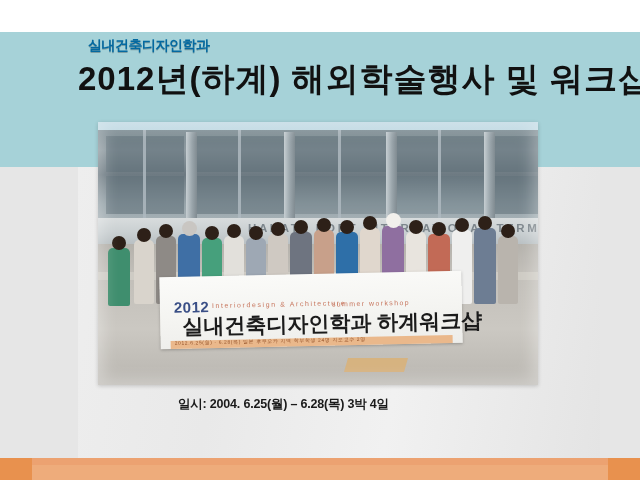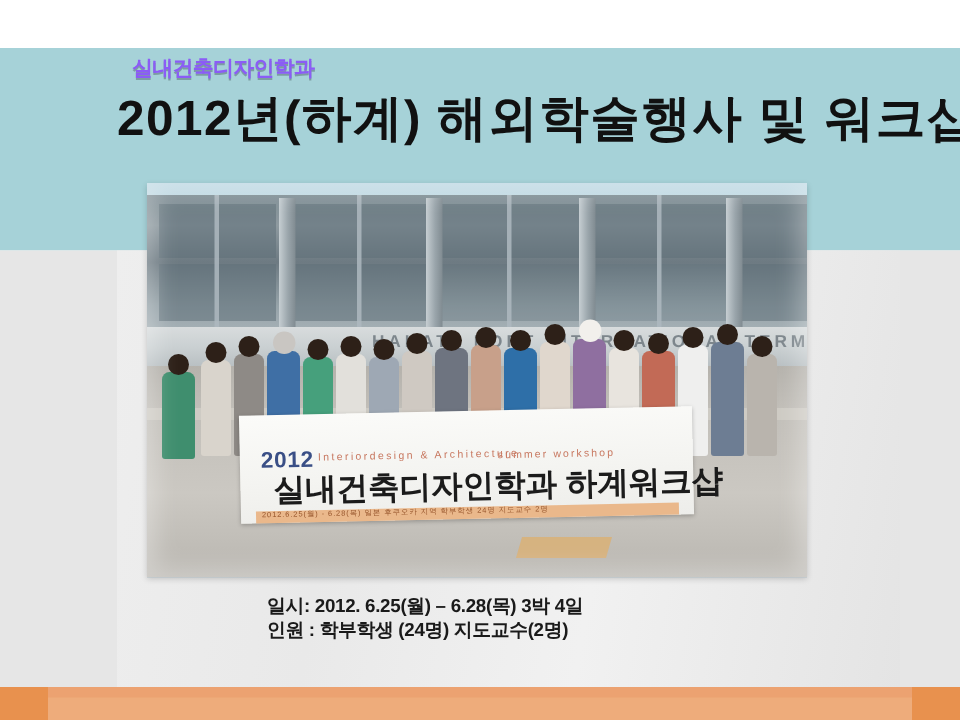--- a/index.html
+++ b/index.html
@@ -21,21 +21,21 @@
     background:linear-gradient(100deg,#eeeeee 0%,#e9e9e9 30%,#f1f1f1 62%,#e4e4e4 100%);}
   .band-orange{position:absolute;left:0;top:458px;width:640px;height:22px;background:#e8914e;}
   .band-orange-inner{position:absolute;left:32px;top:458px;width:576px;height:22px;
     background:#eeac7b;}
   .band-orange-inner2{position:absolute;left:32px;top:458px;width:576px;height:7px;
     background:#ecа271;background:#eca271;}
 
   
   .dept{
     position:absolute;left:88px;top:38px;
-    font-size:14px;font-weight:bold;color:#8b5cf6;
+    font-size:14px;font-weight:bold;color:#0369a1;
     letter-spacing:-0.5px;line-height:1;
     text-shadow:0 1px 0 rgba(0,0,0,.25);
     white-space:nowrap;
   }
   .title{
     position:absolute;left:78px;top:60px;
     font-size:33px;font-weight:bold;color:#111111;
     letter-spacing:1px;line-height:1.15;white-space:nowrap;
   }
 
@@ -193,21 +193,20 @@
       <div class="b-eng2">summer workshop</div>
       <div class="b-kor">실내건축디자인학과 하계워크샵</div>
       <div class="b-foot"></div>
       <div class="b-foot-t">2012.6.25(월) - 6.28(목)  일본 후쿠오카 지역  학부학생 24명 지도교수 2명</div>
     </div>
 
     <div class="photo-fade"></div>
   </div>
 
   <div class="info">
-    <div>일시: 2012. 6.25(월) – 6.28(목) 3박 4일</div>
-    <div>인원 : 학부학생 (24명) 지도교수(2명)</div>
+    <div>일시: 2004. 6.25(월) – 6.28(목) 3박 4일</div>
   </div>
 
   <div class="band-orange"></div>
   <div class="band-orange-inner"></div>
   <div class="band-orange-inner2"></div>
 
 </div>
 
 </body></html>

